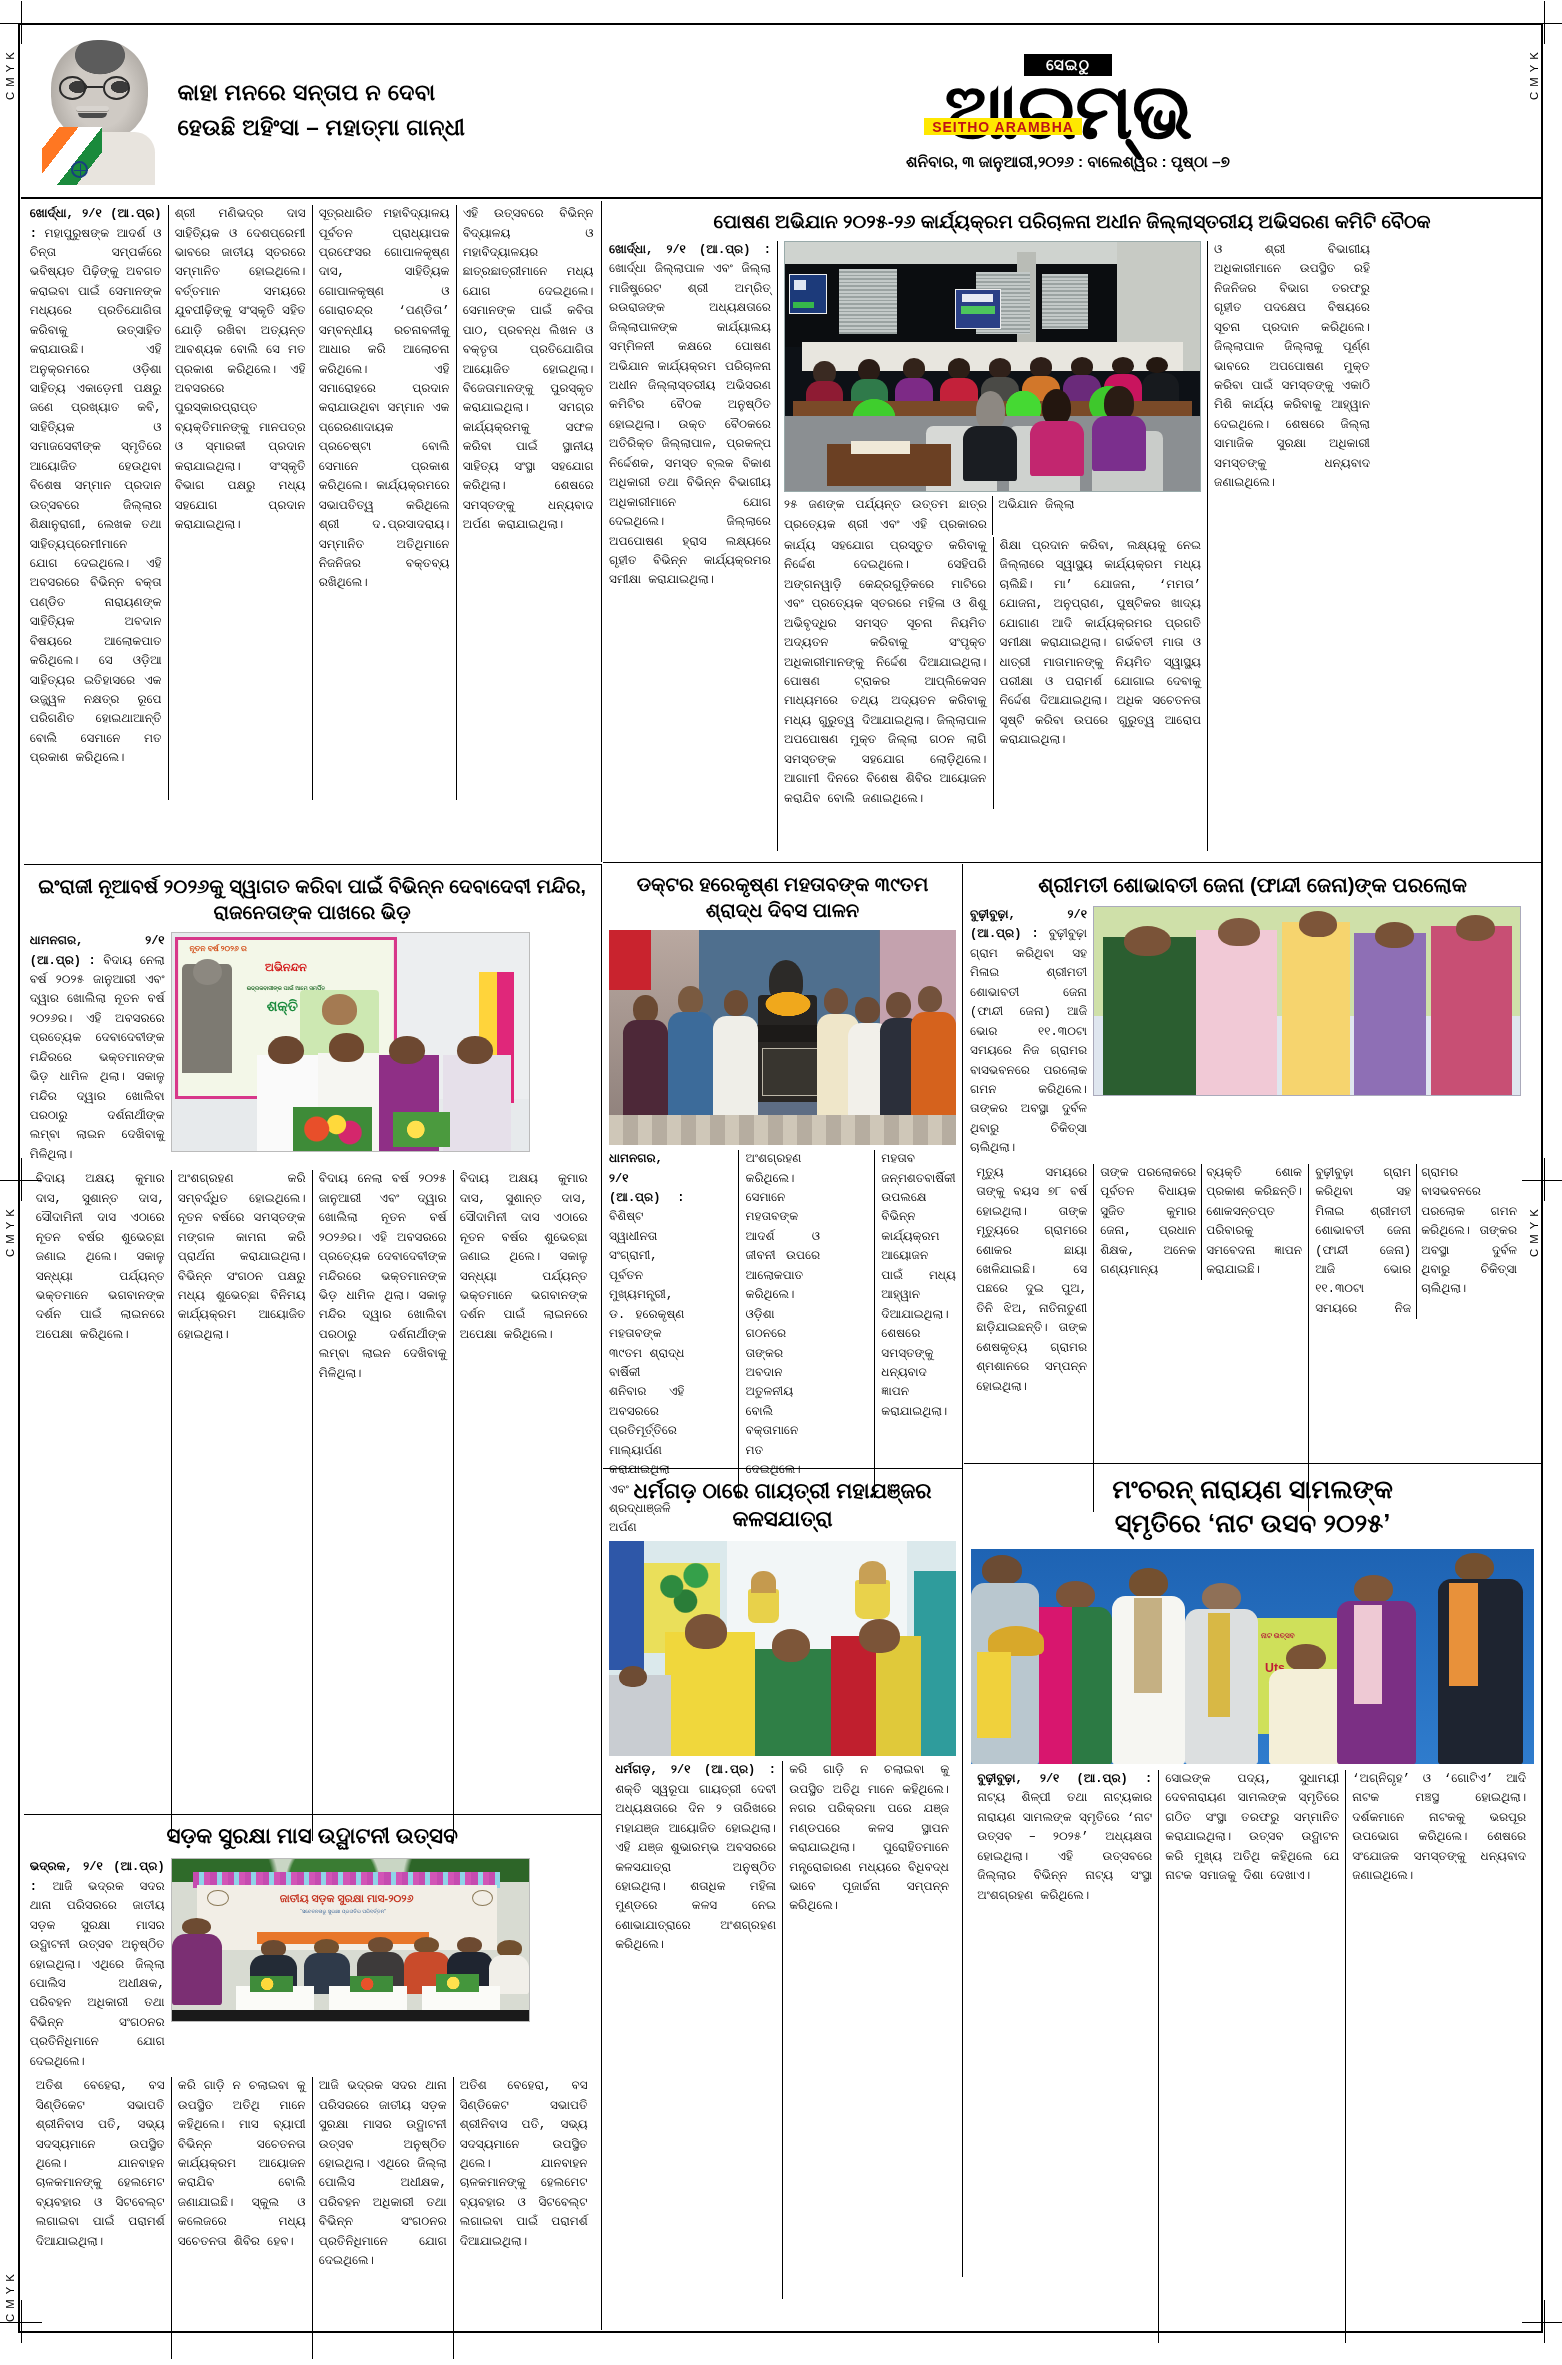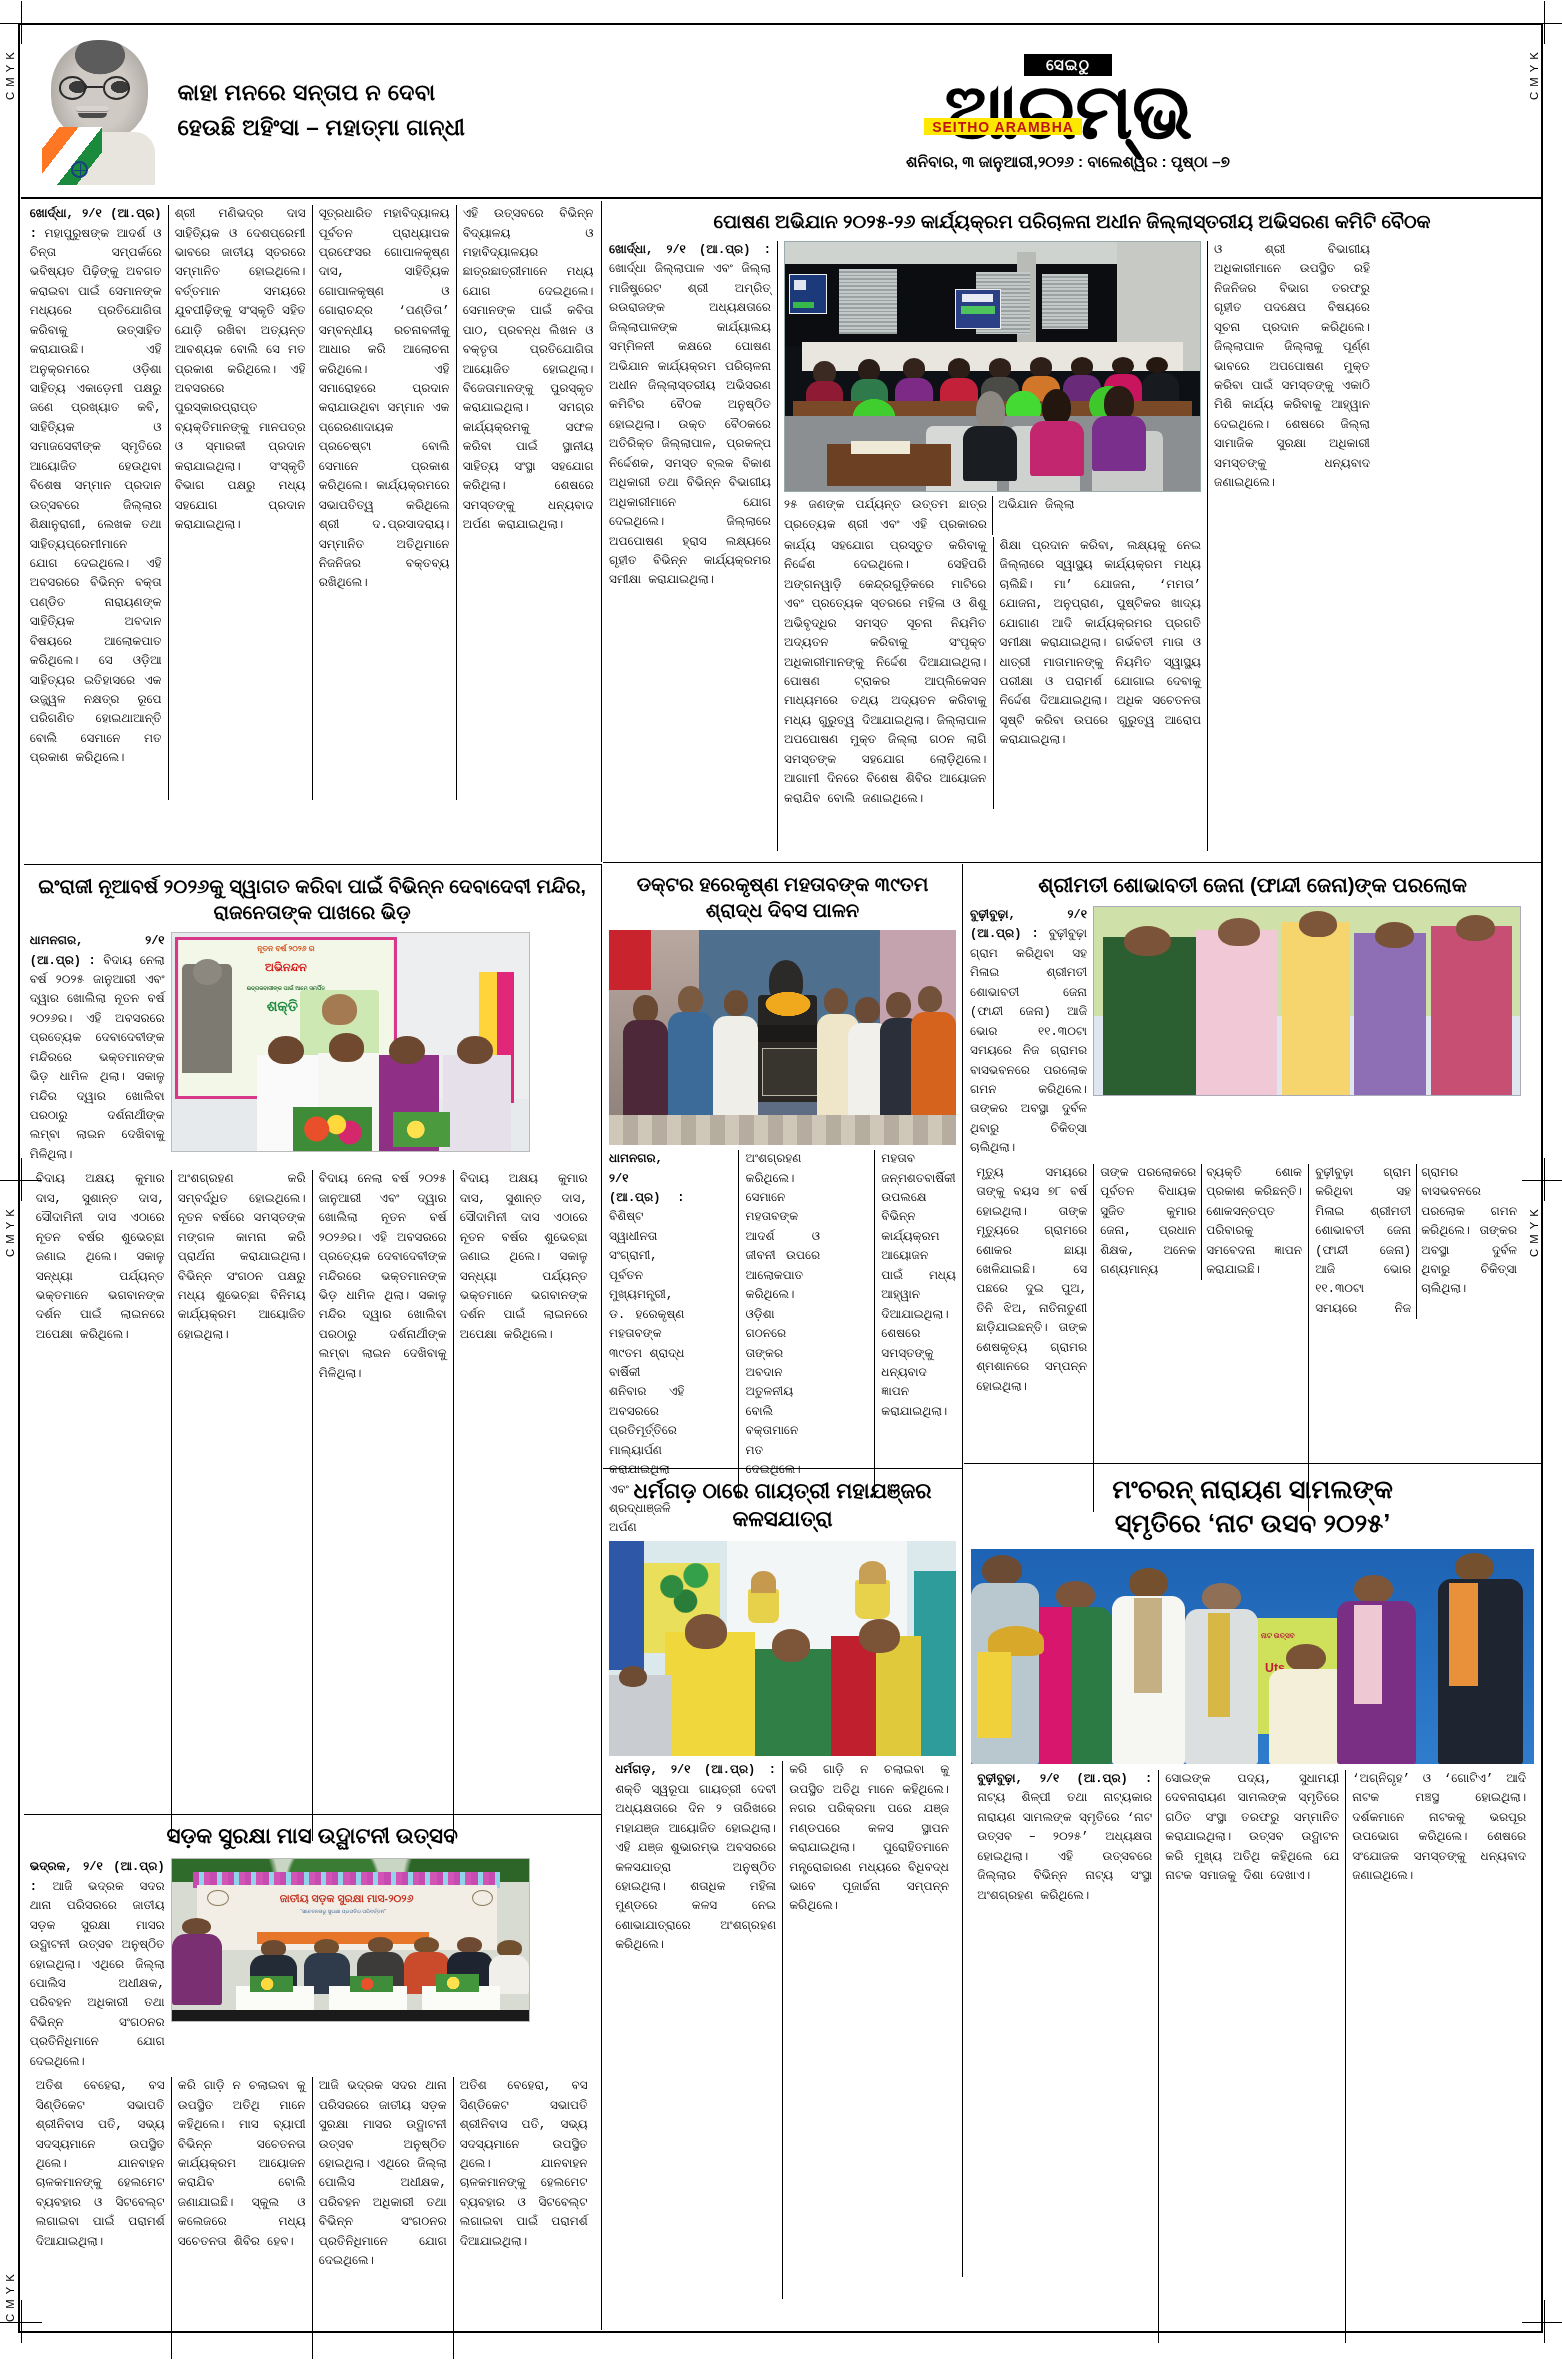--- a/index.html
+++ b/index.html
@@ -342,21 +342,21 @@
         <b>ଧାମନଗର, ୨/୧ (ଆ.ପ୍ର) :</b>
         <span>ବିଦାୟ ନେଲା ବର୍ଷ ୨୦୨୫ ଜାନୁଆରୀ ଏବଂ ଦ୍ୱାର ଖୋଲିଲା ନୂତନ ବର୍ଷ ୨୦୨୬ର। ଏହି ଅବସରରେ ପ୍ରତ୍ୟେକ ଦେବାଦେବୀଙ୍କ ମନ୍ଦିରରେ ଭକ୍ତମାନଙ୍କ ଭିଡ଼ ଧାମିଳ ଥିଲା। ସକାଳୁ ମନ୍ଦିର ଦ୍ୱାର ଖୋଲିବା ପରଠାରୁ ଦର୍ଶନାର୍ଥୀଙ୍କ ଲମ୍ବା ଲାଇନ ଦେଖିବାକୁ ମିଳିଥିଲା।</span>
       </p>
     </div>
     <div class="photo" style="width:359px; height:220px; background:#e7eaec; border:0.5px solid #bbb;">
       <div class="sc">
 
         <div style="position:absolute;left:1%;top:2%;width:62%;height:74%;background:#f3f7e8;
                     box-shadow:inset 0 0 0 3.1px #d7388a, inset 0 0 0 5.1px #f3f7e8;"></div>
         <div style="position:absolute;left:5%;top:5%;width:54%;height:7%;color:#d24b14;font-weight:bold;
-                    font-size:7.7px;text-align:center;font-family:'Liberation Sans',sans-serif;">ନୂତନ ବର୍ଷ ୨୦୨୬ ର</div>
+                    font-size:7.7px;text-align:left;font-family:'Liberation Sans',sans-serif;">ନୂତନ ବର୍ଷ ୨୦୨୬ ର</div>
         <div style="position:absolute;left:5%;top:13%;width:54%;height:9%;color:#d21414;font-weight:bold;
                     font-size:11.3px;text-align:center;font-family:'Liberation Sans',sans-serif;">ଅଭିନନ୍ଦନ</div>
         <div style="position:absolute;left:5%;top:24%;width:54%;height:6%;color:#236b2a;font-weight:bold;
                     font-size:5.6px;text-align:center;font-family:'Liberation Sans',sans-serif;">ଭଦ୍ରକବାସୀଙ୍କ ପାଇଁ ଆମେ ସମର୍ପିତ</div>
 
         <div style="position:absolute;left:3%;top:14%;width:14%;height:50%;background:#7d7a72;border-radius:5.1px 5.1px 0 0;"></div>
         <div style="position:absolute;left:6%;top:12%;width:8%;height:12%;background:#8c8880;border-radius:50%;"></div>
         <div style="position:absolute;left:20%;top:30%;width:22%;height:22%;color:#1a8a3c;font-weight:bold;
                     font-size:14.3px;text-align:center;font-family:'Liberation Sans',sans-serif;">ଶକ୍ତି</div>
         <div style="position:absolute;left:36%;top:26%;width:22%;height:48%;background:#cde8b2;border-radius:4.1px;"></div>

